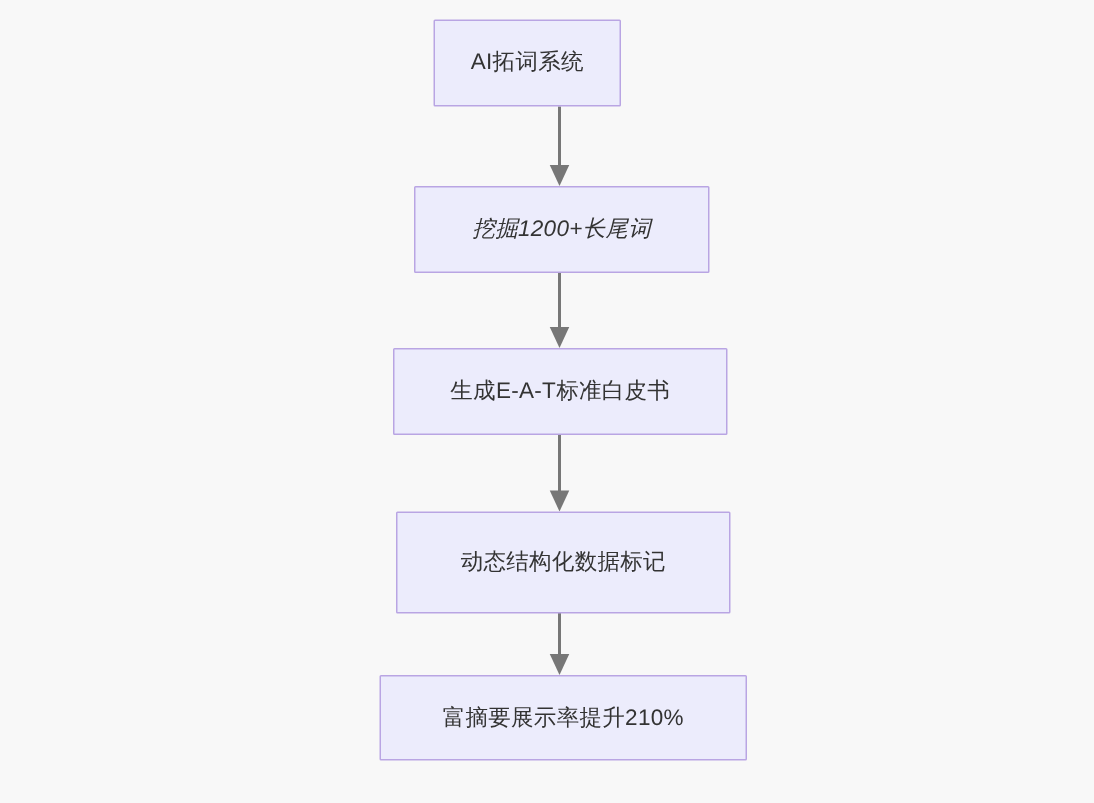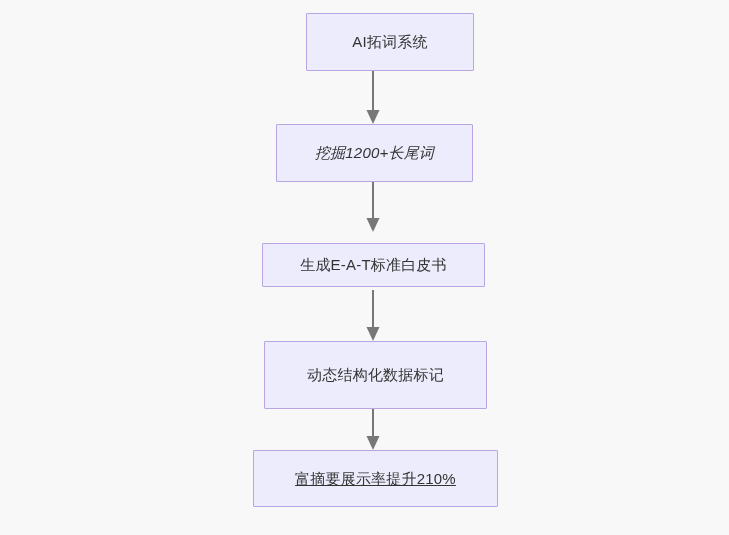--- a/index.html
+++ b/index.html
@@ -76,33 +76,33 @@
     <g>
       <line class="edge-line" x1="373" y1="290" x2="373" y2="332"></line>
       <polygon class="edge-head" points="373,341 366.5,327 379.5,327"></polygon>
     </g>
     <g>
       <line class="edge-line" x1="373" y1="398" x2="373" y2="441"></line>
       <polygon class="edge-head" points="373,450 366.5,436 379.5,436"></polygon>
     </g>
   </svg>
 
-  <div class="node" style="left:306px; top:13px; width:168px; height:58px;">
+  <div class="node" style="left:289px; top:13px; width:125px; height:58px;">
     <span class="node-label">AI拓词系统</span>
   </div>
 
   <div class="node" style="left:276px; top:124px; width:197px; height:58px;font-style:italic;">
     <span class="node-label">挖掘1200+长尾词</span>
   </div>
 
-  <div class="node" style="left:262px; top:232px; width:223px; height:44px;margin-top:11px;">
+  <div class="node" style="left:262px; top:232px; width:223px; height:58px;">
     <span class="node-label">生成E-A-T标准白皮书</span>
   </div>
 
   <div class="node" style="left:264px; top:341px; width:223px; height:68px;">
     <span class="node-label">动态结构化数据标记</span>
   </div>
 
-  <div class="node" style="left:253px; top:450px; width:245px; height:57px;text-decoration:underline;">
+  <div class="node" style="left:253px; top:450px; width:245px; height:57px;">
     <span class="node-label">富摘要展示率提升210%</span>
   </div>
 
 </div>
 
 </body></html>

